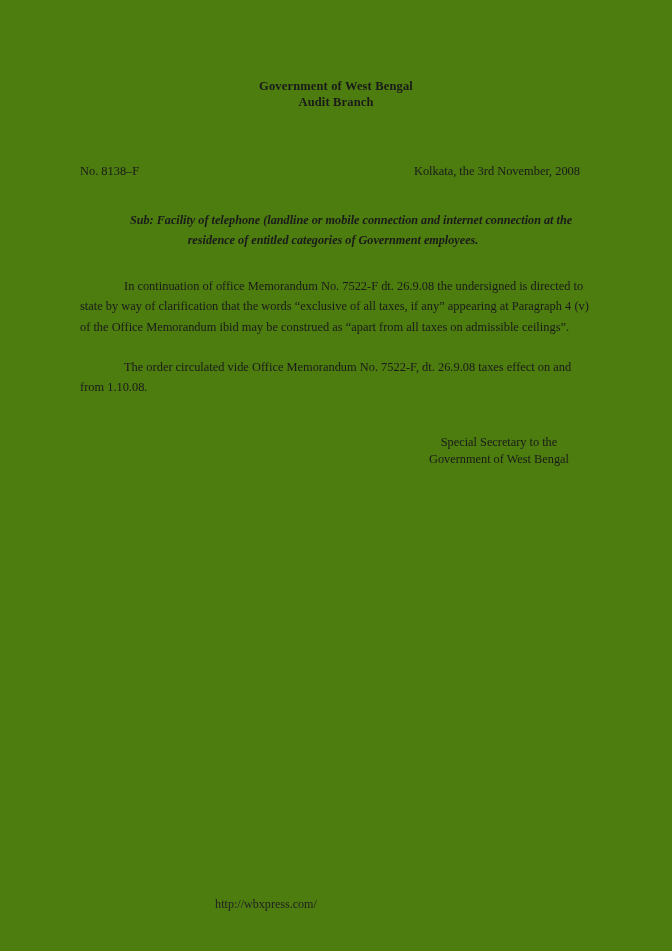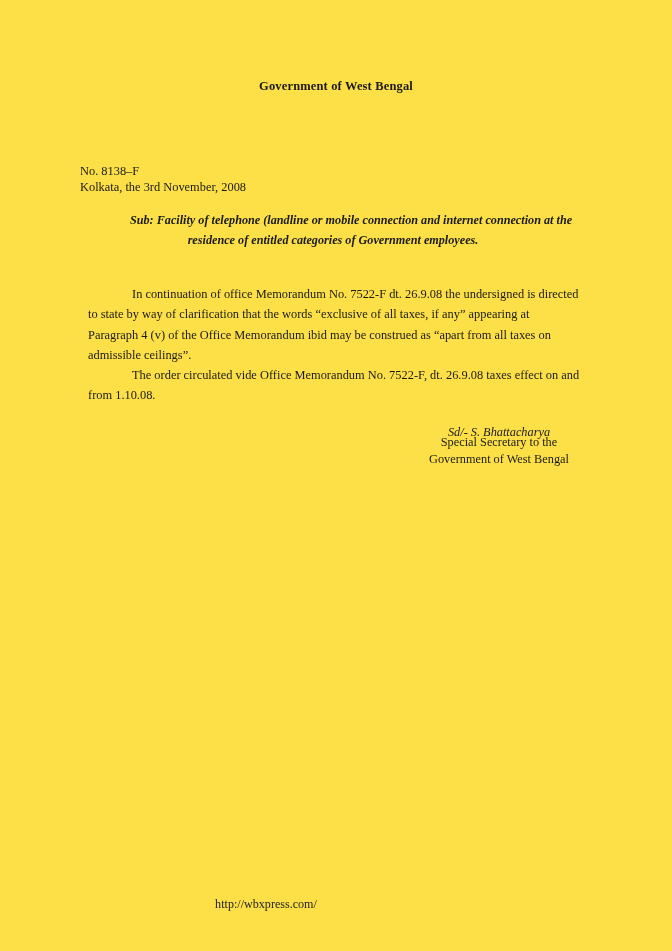--- a/index.html
+++ b/index.html
@@ -14,21 +14,21 @@
     font-family: "Liberation Serif", "DejaVu Serif", serif;
     color: #1a1a1a;
     -webkit-font-smoothing: antialiased;
   }
 
   .page {
     position: absolute;
     inset: 0;
     width: 672px;
     height: 951px;
-    background: #fde047;
+    background: #4d7c0f;
     overflow: hidden;
   }
 
   
   .letterhead {
     position: absolute;
     top: 78px;
     left: 0;
     width: 672px;
     text-align: center;
@@ -45,21 +45,20 @@
   .refrow {
     position: absolute;
     top: 163px;
     left: 80px;
     width: 500px;
     display: flex;
     justify-content: space-between;
     align-items: baseline;
     font-size: 12.4px;
     line-height: 16px;
-    flex-direction: column;
   }
   .refrow .memo-no { white-space: nowrap; }
   .refrow .place-date { white-space: nowrap; }
 
   
   .subject {
     position: absolute;
     top: 210px;
     left: 80px;
     width: 506px;
@@ -76,21 +75,21 @@
     position: absolute;
     left: 80px;
     width: 510px;
     font-size: 12.4px;
     line-height: 20.4px;
     text-align: left;
   }
   .para-1 { top: 276px; }
   .para-2 { top: 357px; }
   .body-block p {
-    margin: 8px;
+    margin: 0;
     text-indent: 44px;
   }
 
   
   .sign-block {
     position: absolute;
     left: 385px;
     width: 228px;
     text-align: center;
   }
@@ -119,38 +118,38 @@
     color: #222222;
   }
 </style>
 </head>
 <body>
 
 <div class="page">
 
   <div class="letterhead">
     <span class="lh-line">Government of West Bengal</span>
+    <span class="lh-line">Audit Branch</span>
   </div>
 
   <div class="refrow">
     <span class="memo-no">No. 8138–F</span>
     <span class="place-date">Kolkata, the 3rd November, 2008</span>
   </div>
 
   <div class="subject">Sub: Facility of telephone (landline or mobile connection and internet connection at the residence of entitled categories of Government employees.</div>
 
   <div class="body-block para-1">
     <p>In continuation of office Memorandum No. 7522-F dt. 26.9.08 the undersigned is directed to state by way of clarification that the words “exclusive of all taxes, if any” appearing at Paragraph 4 (v) of the Office Memorandum ibid may be construed as “apart from all taxes on admissible ceilings”.</p>
   </div>
 
   <div class="body-block para-2">
     <p>The order circulated vide Office Memorandum No. 7522-F, dt. 26.9.08 taxes effect on and from 1.10.08.</p>
   </div>
 
-  <div class="sign-block sign-name">Sd/- S. Bhattacharya</div>
 
   <div class="sign-block sign-desig">
     <span class="dz-line">Special Secretary to the</span>
     <span class="dz-line">Government of West Bengal</span>
   </div>
 
   <div class="footer">http://wbxpress.com/</div>
 
 </div>
 

